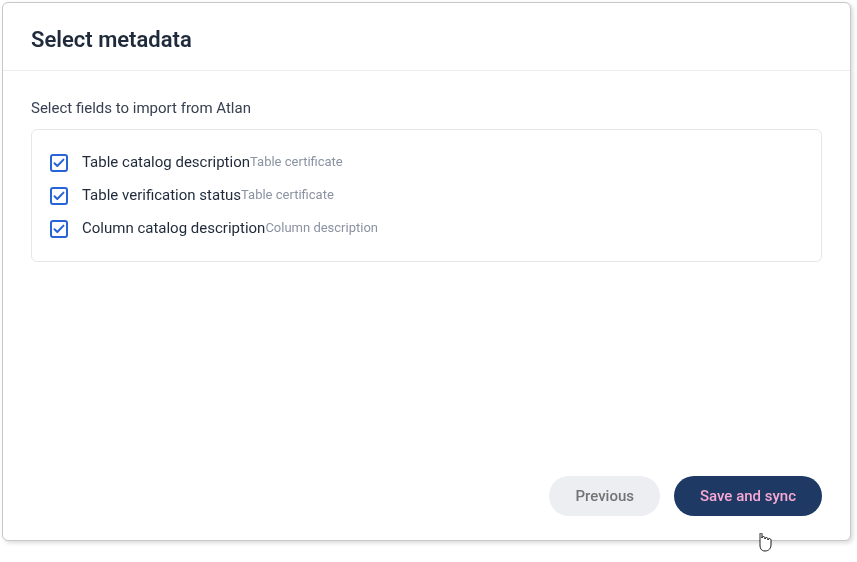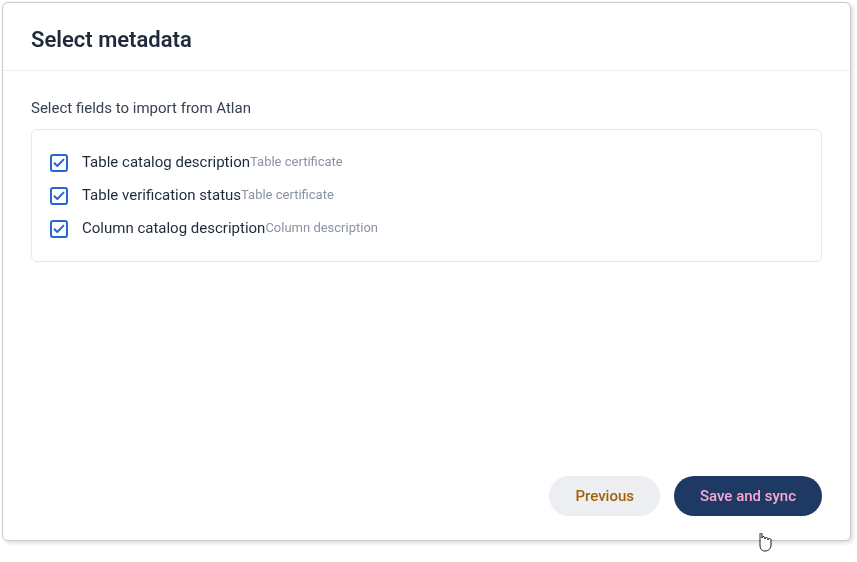--- a/index.html
+++ b/index.html
@@ -97,21 +97,21 @@
       border: none;
       border-radius: 999px;
       padding: 11px 26px;
       font-size: 15px;
       font-weight: 500;
       cursor: pointer;
       font-family: inherit;
     }
     .btn-secondary {
       background: #eceef2;
-      color: #a16207;
+      color: #737373;
     }
     .btn-primary {
       background: #1e3a64;
       color: #f9a8d4;
       position: relative;
     }
     .cursor {
       position: absolute;
       left: 755px;
       top: 533px;

